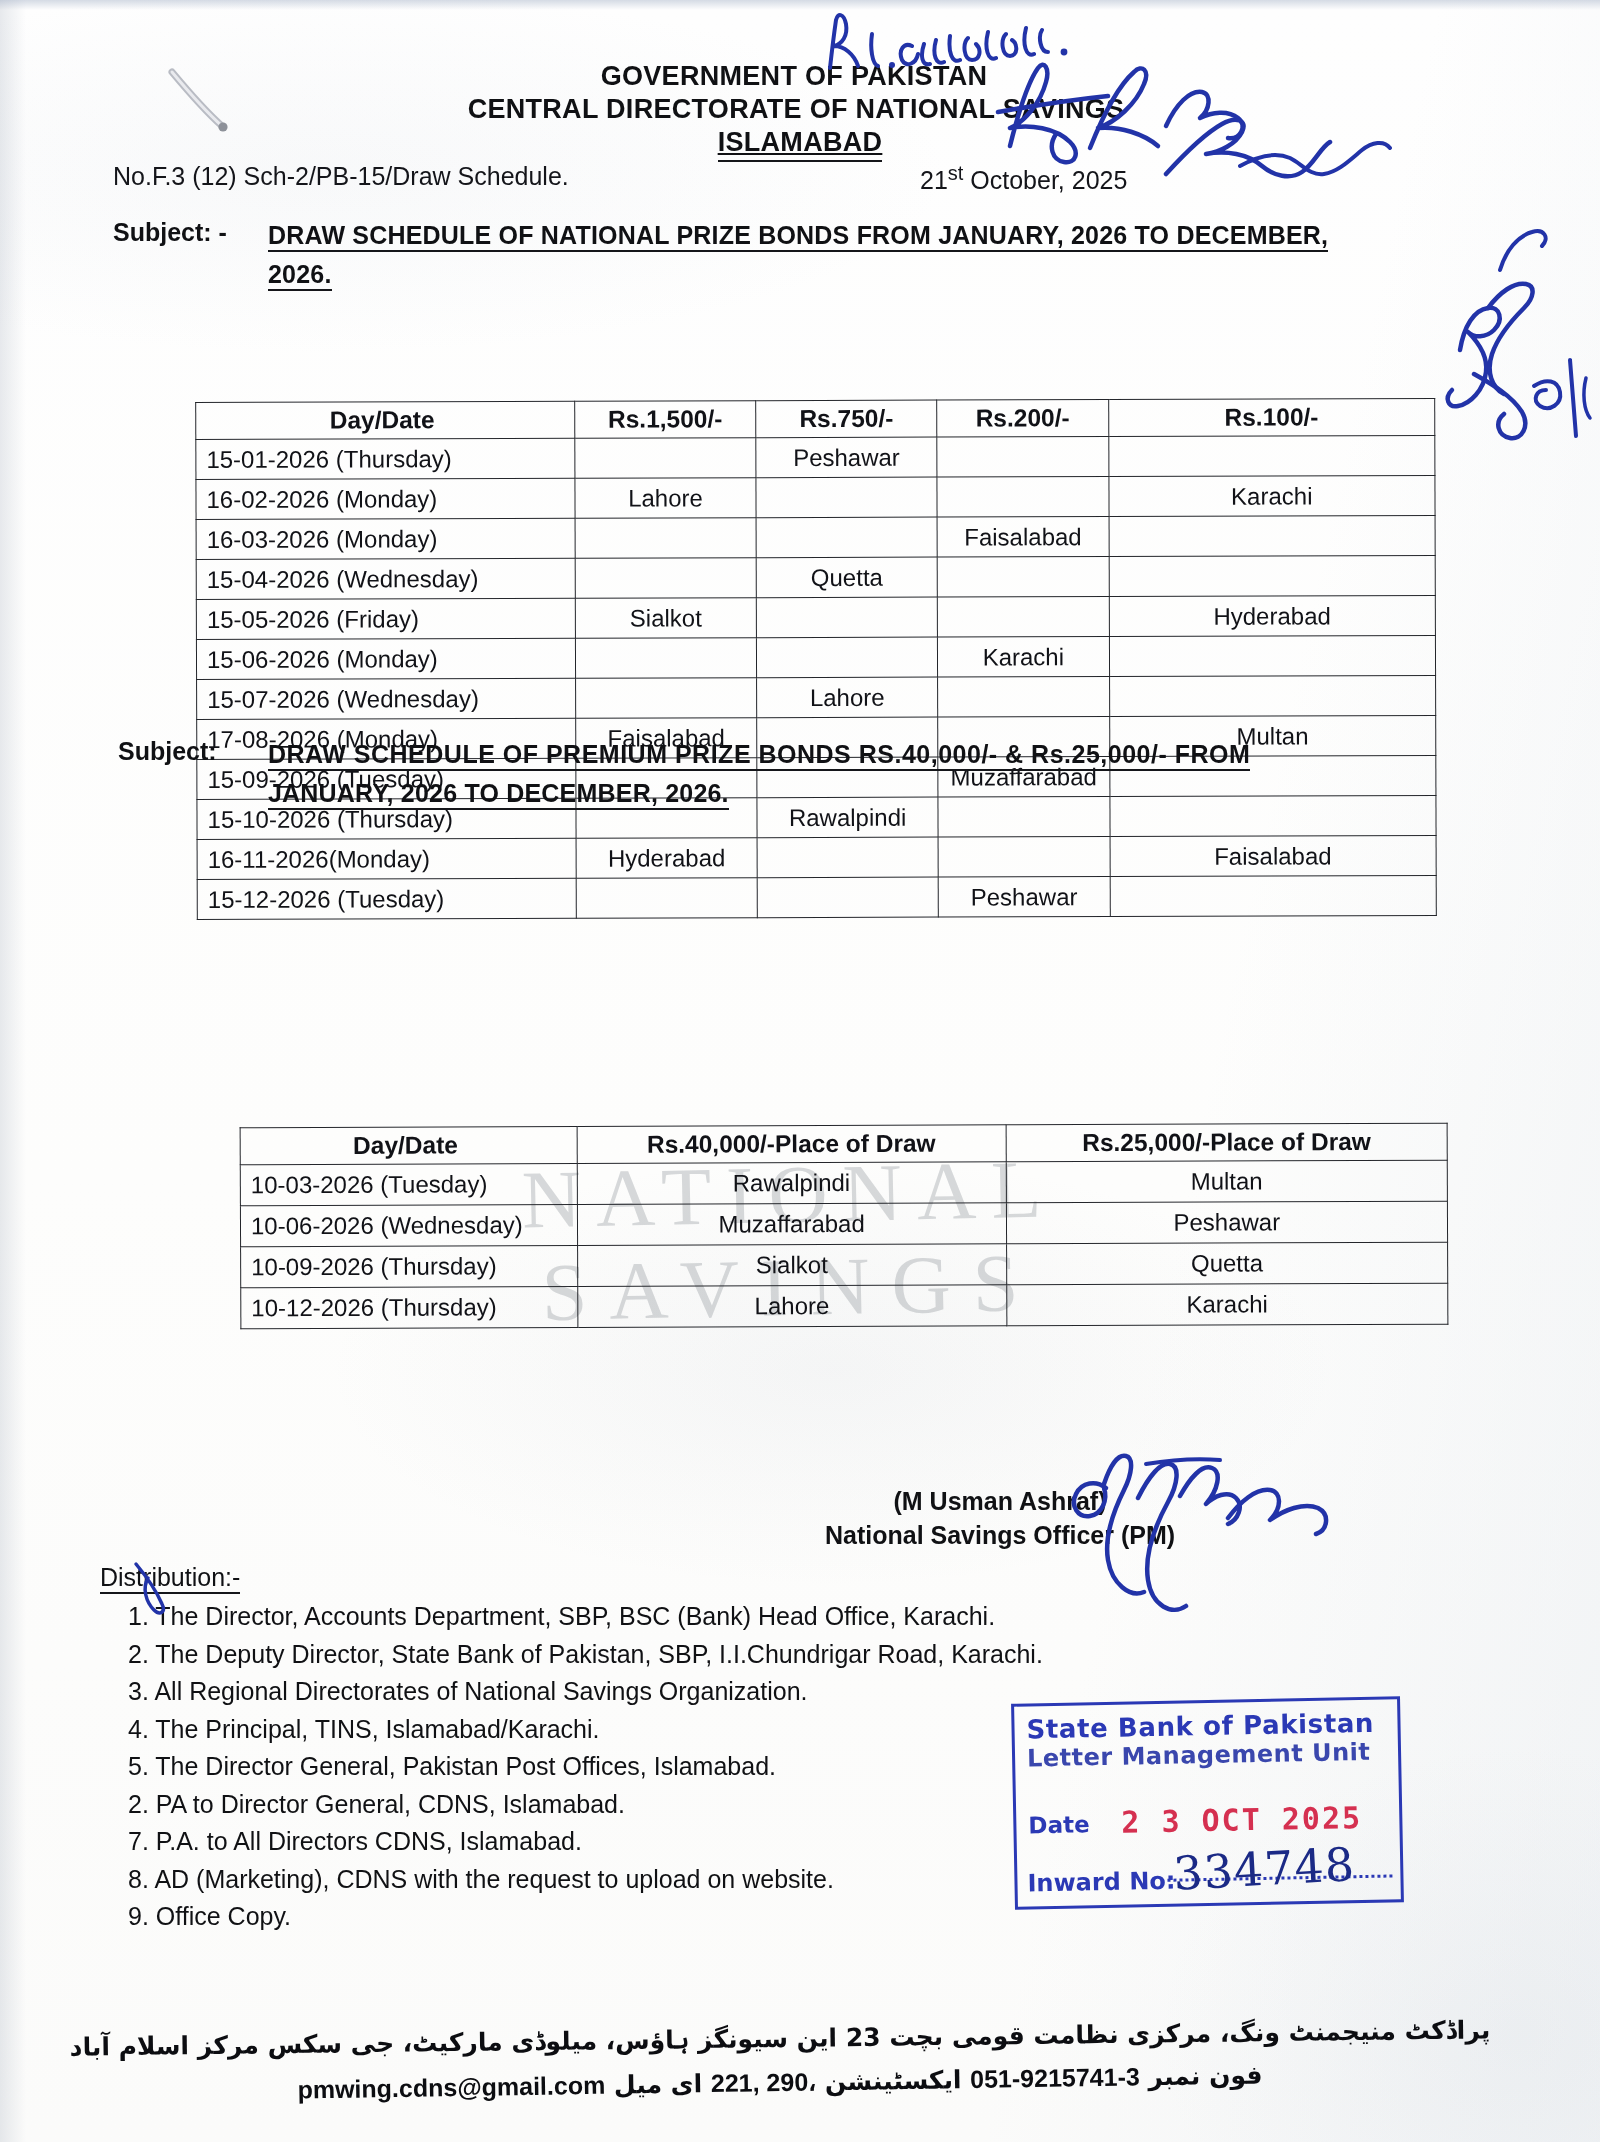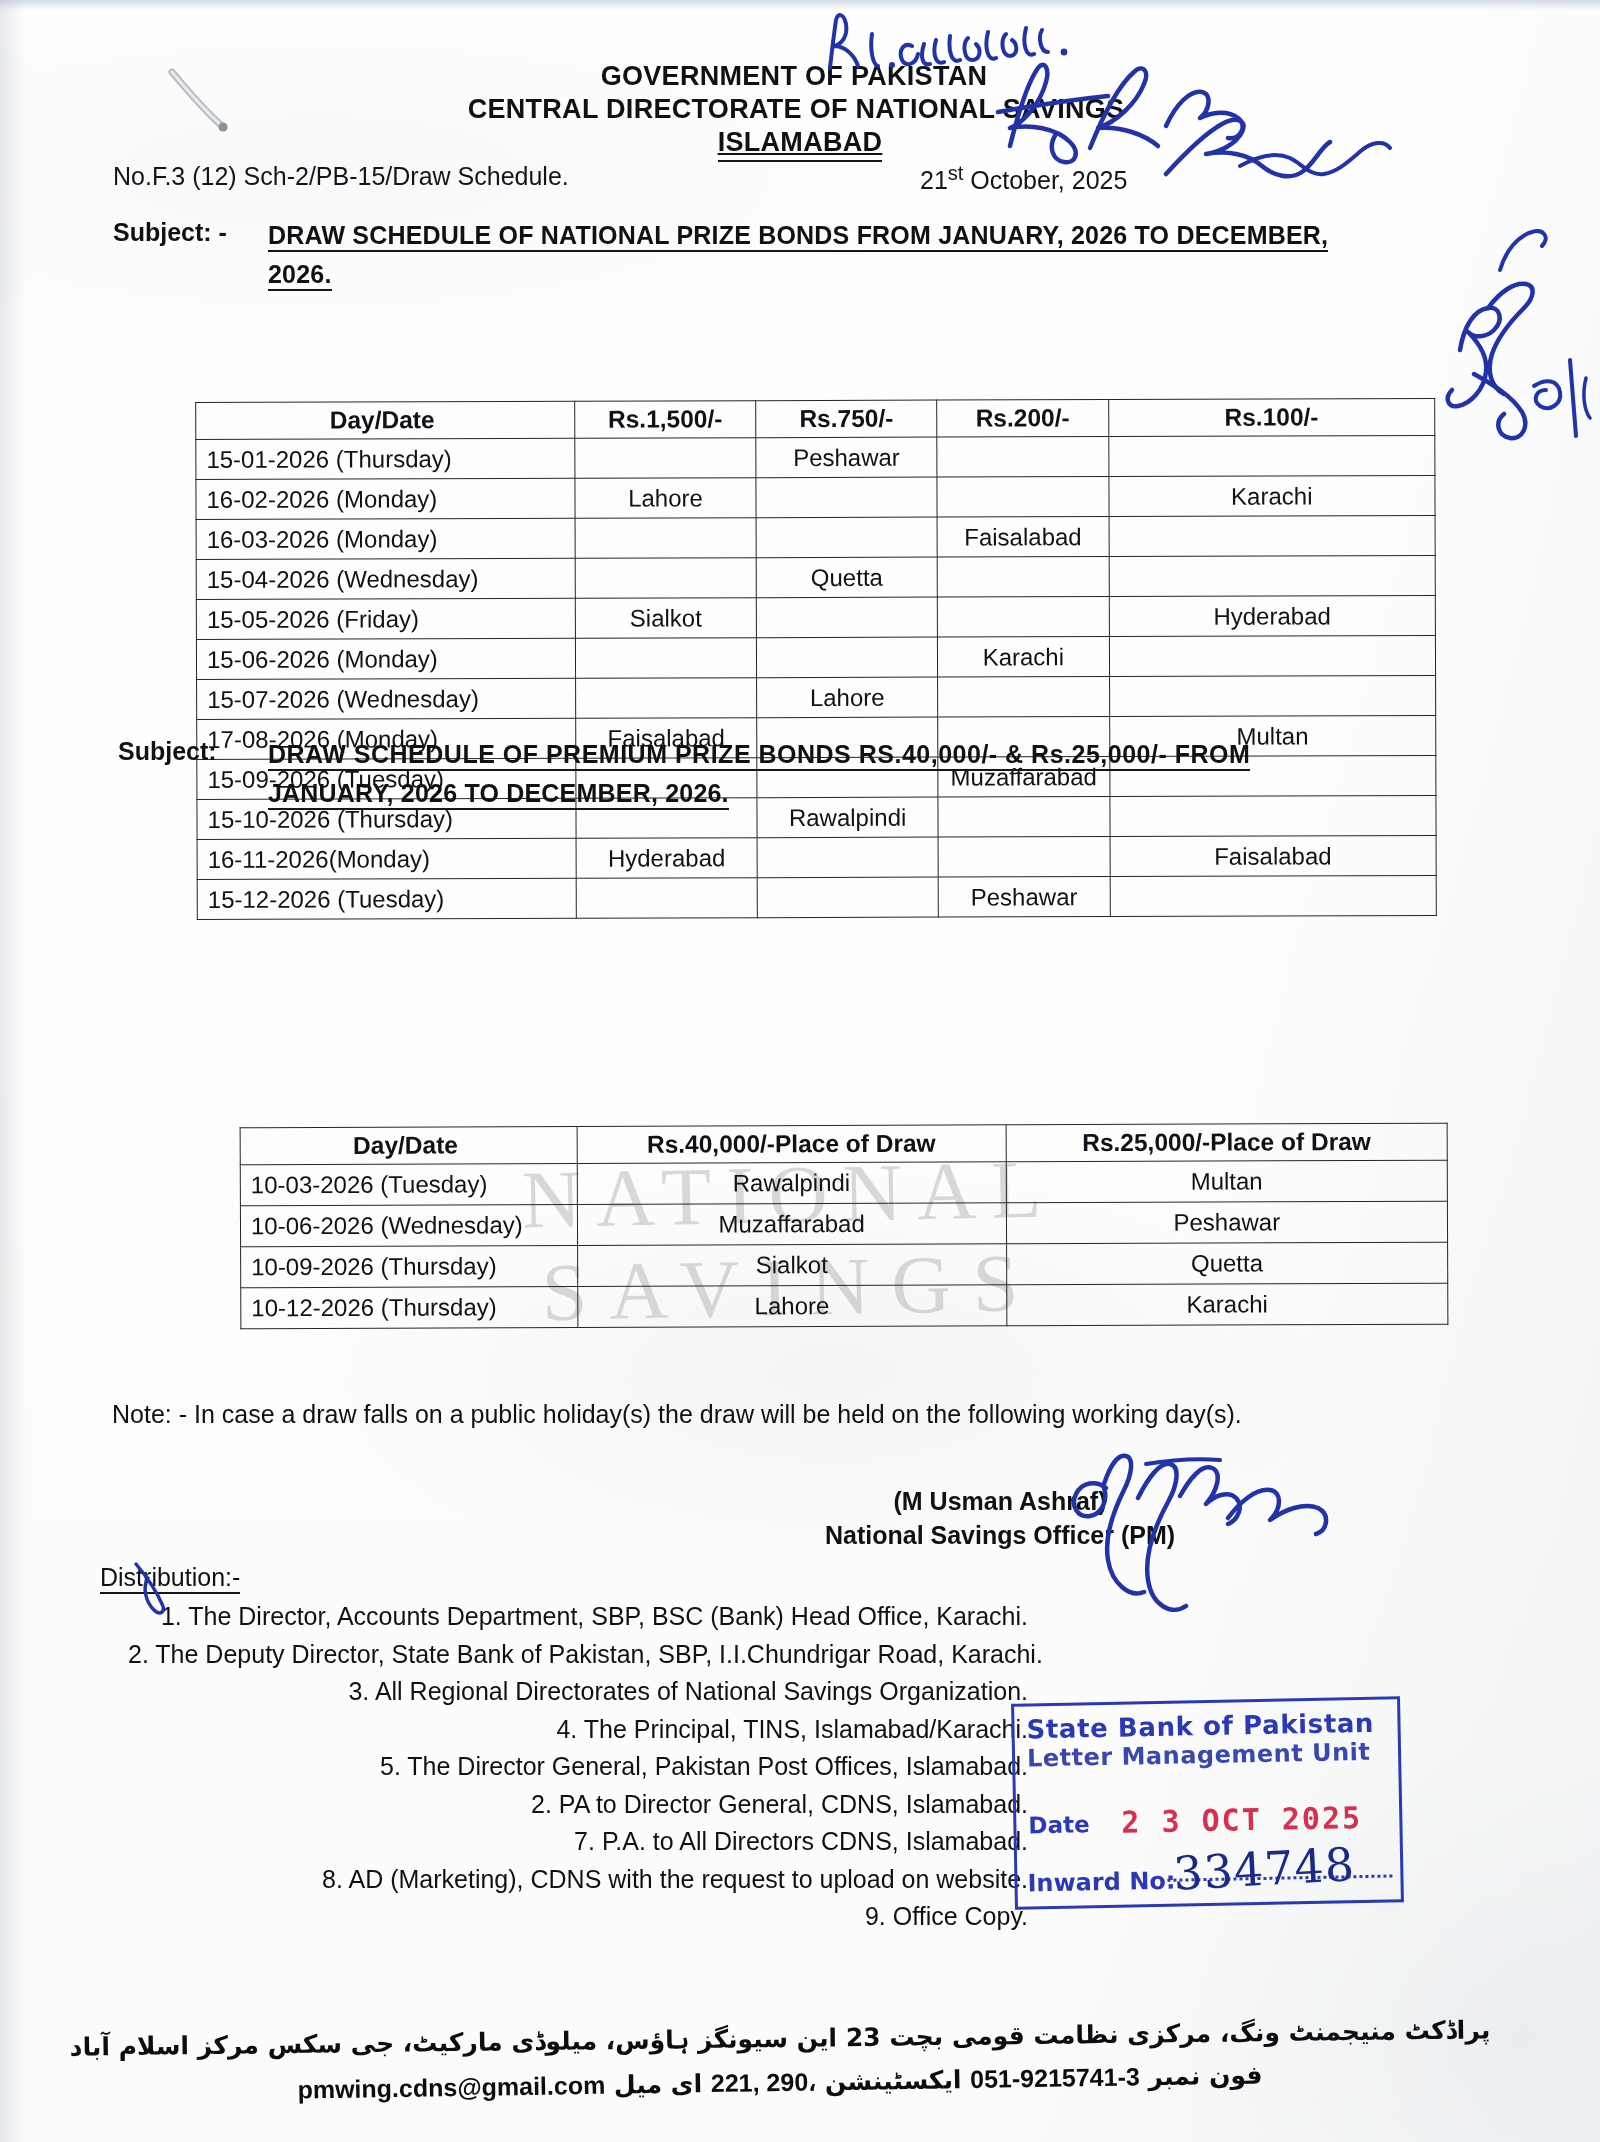--- a/index.html
+++ b/index.html
@@ -109,21 +109,21 @@
 
   
   .sigblock{position:absolute;left:760px;top:1484px;width:480px;text-align:center;
     font-weight:bold;font-size:25px;line-height:34px;color:#101114;}
 
   
   .distrib-hd{position:absolute;left:100px;top:1563px;font-size:25px;color:#101114;}
   .distrib-hd span{border-bottom:2px solid #15161a;padding-bottom:1px;}
   .distrib{position:absolute;left:128px;top:1598px;width:900px;
     font-size:25px;line-height:37.5px;color:#101114;}
-  .distrib div{white-space:nowrap;text-align:right;}
+  .distrib div{white-space:nowrap;}
 
   
   .stamp{
     position:absolute;left:1013px;top:1700px;width:383px;height:200px;
     border:3px solid #2b39b5;
     transform:rotate(-1.1deg);
     color:#2b39b5;
     font-family:"DejaVu Sans", sans-serif;
   }
   .stamp .t1{position:absolute;left:12px;top:8px;font-size:26px;font-weight:bold;letter-spacing:.6px;white-space:nowrap;}
@@ -320,21 +320,20 @@
         <td class="d-25">Quetta</td>
       </tr>
       <tr>
         <td class="d-date">10-12-2026 (Thursday)</td>
         <td class="d-40">Lahore</td>
         <td class="d-25">Karachi</td>
       </tr>
     </tbody>
   </table>
 
-  <div class="note">Note: - In case a draw falls on a public holiday(s) the draw will be held on the following working day(s).</div>
 
   <div class="sigblock">
     <div>(M Usman Ashraf)</div>
     <div>National Savings Officer (PM)</div>
   </div>
 
   <div class="distrib-hd"><span>Distribution:-</span></div>
   <div class="distrib">
     <div>1. The Director, Accounts Department, SBP, BSC (Bank) Head Office, Karachi.</div>
     <div>2. The Deputy Director, State Bank of Pakistan, SBP, I.I.Chundrigar Road, Karachi.</div>

